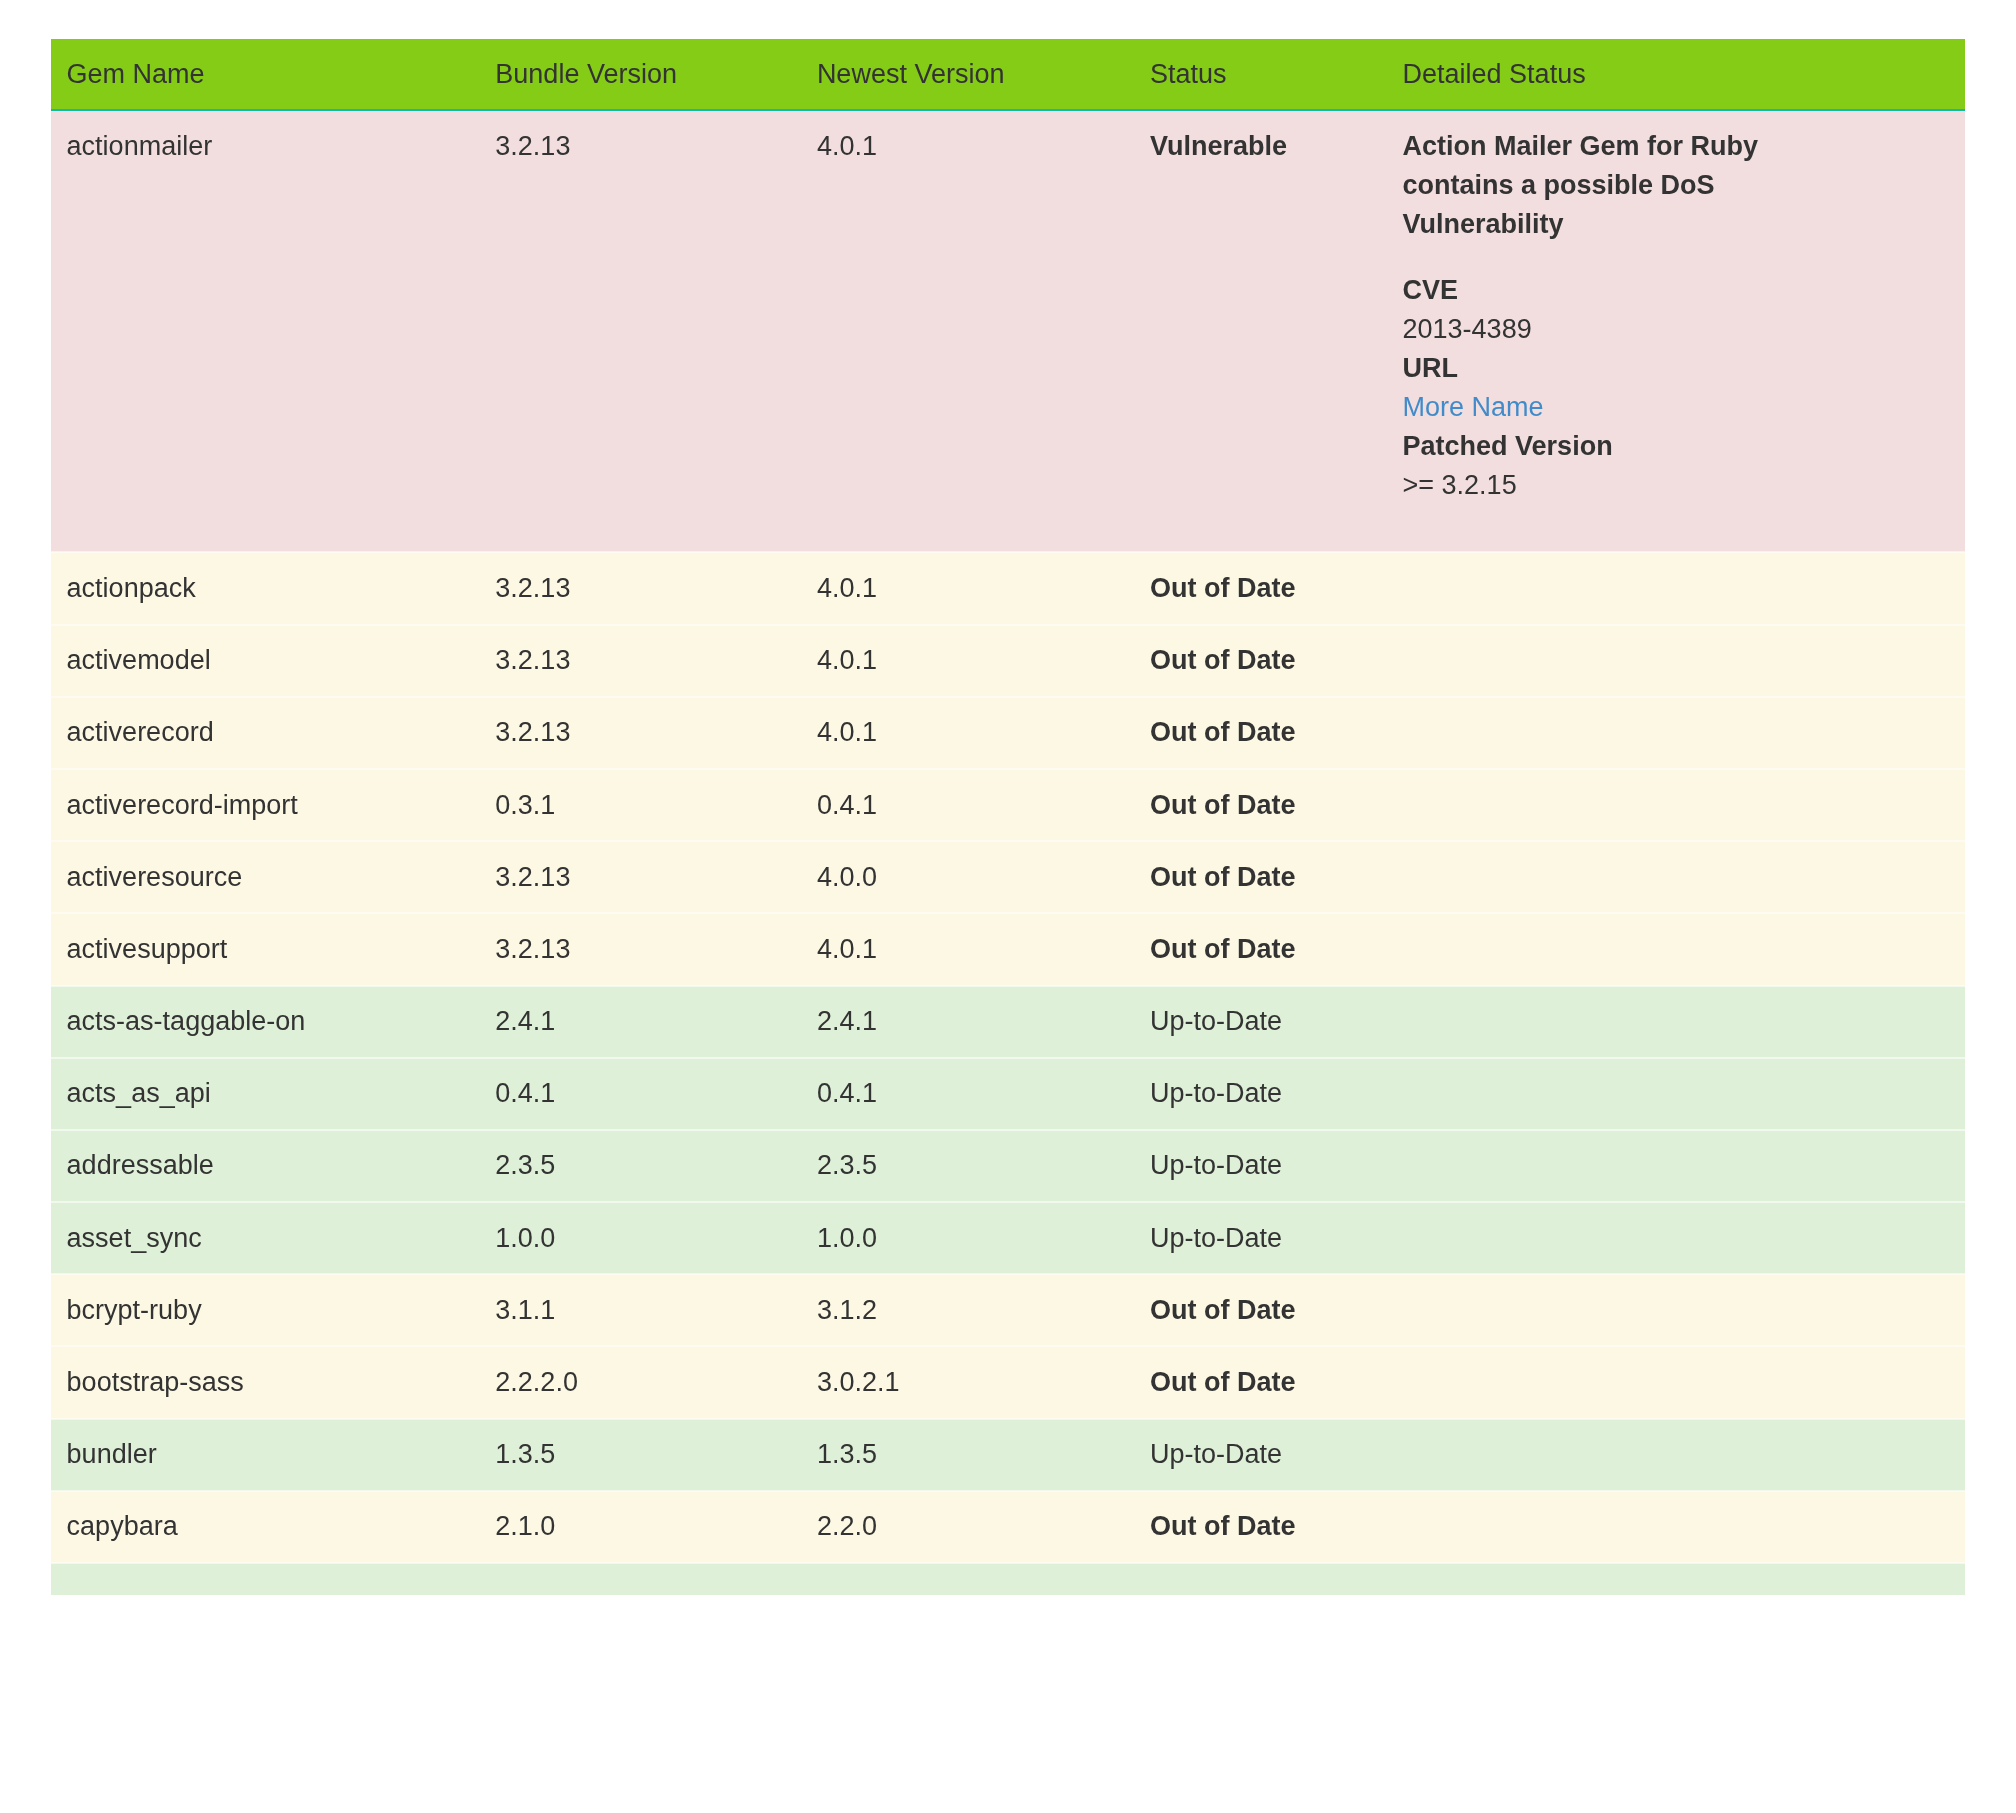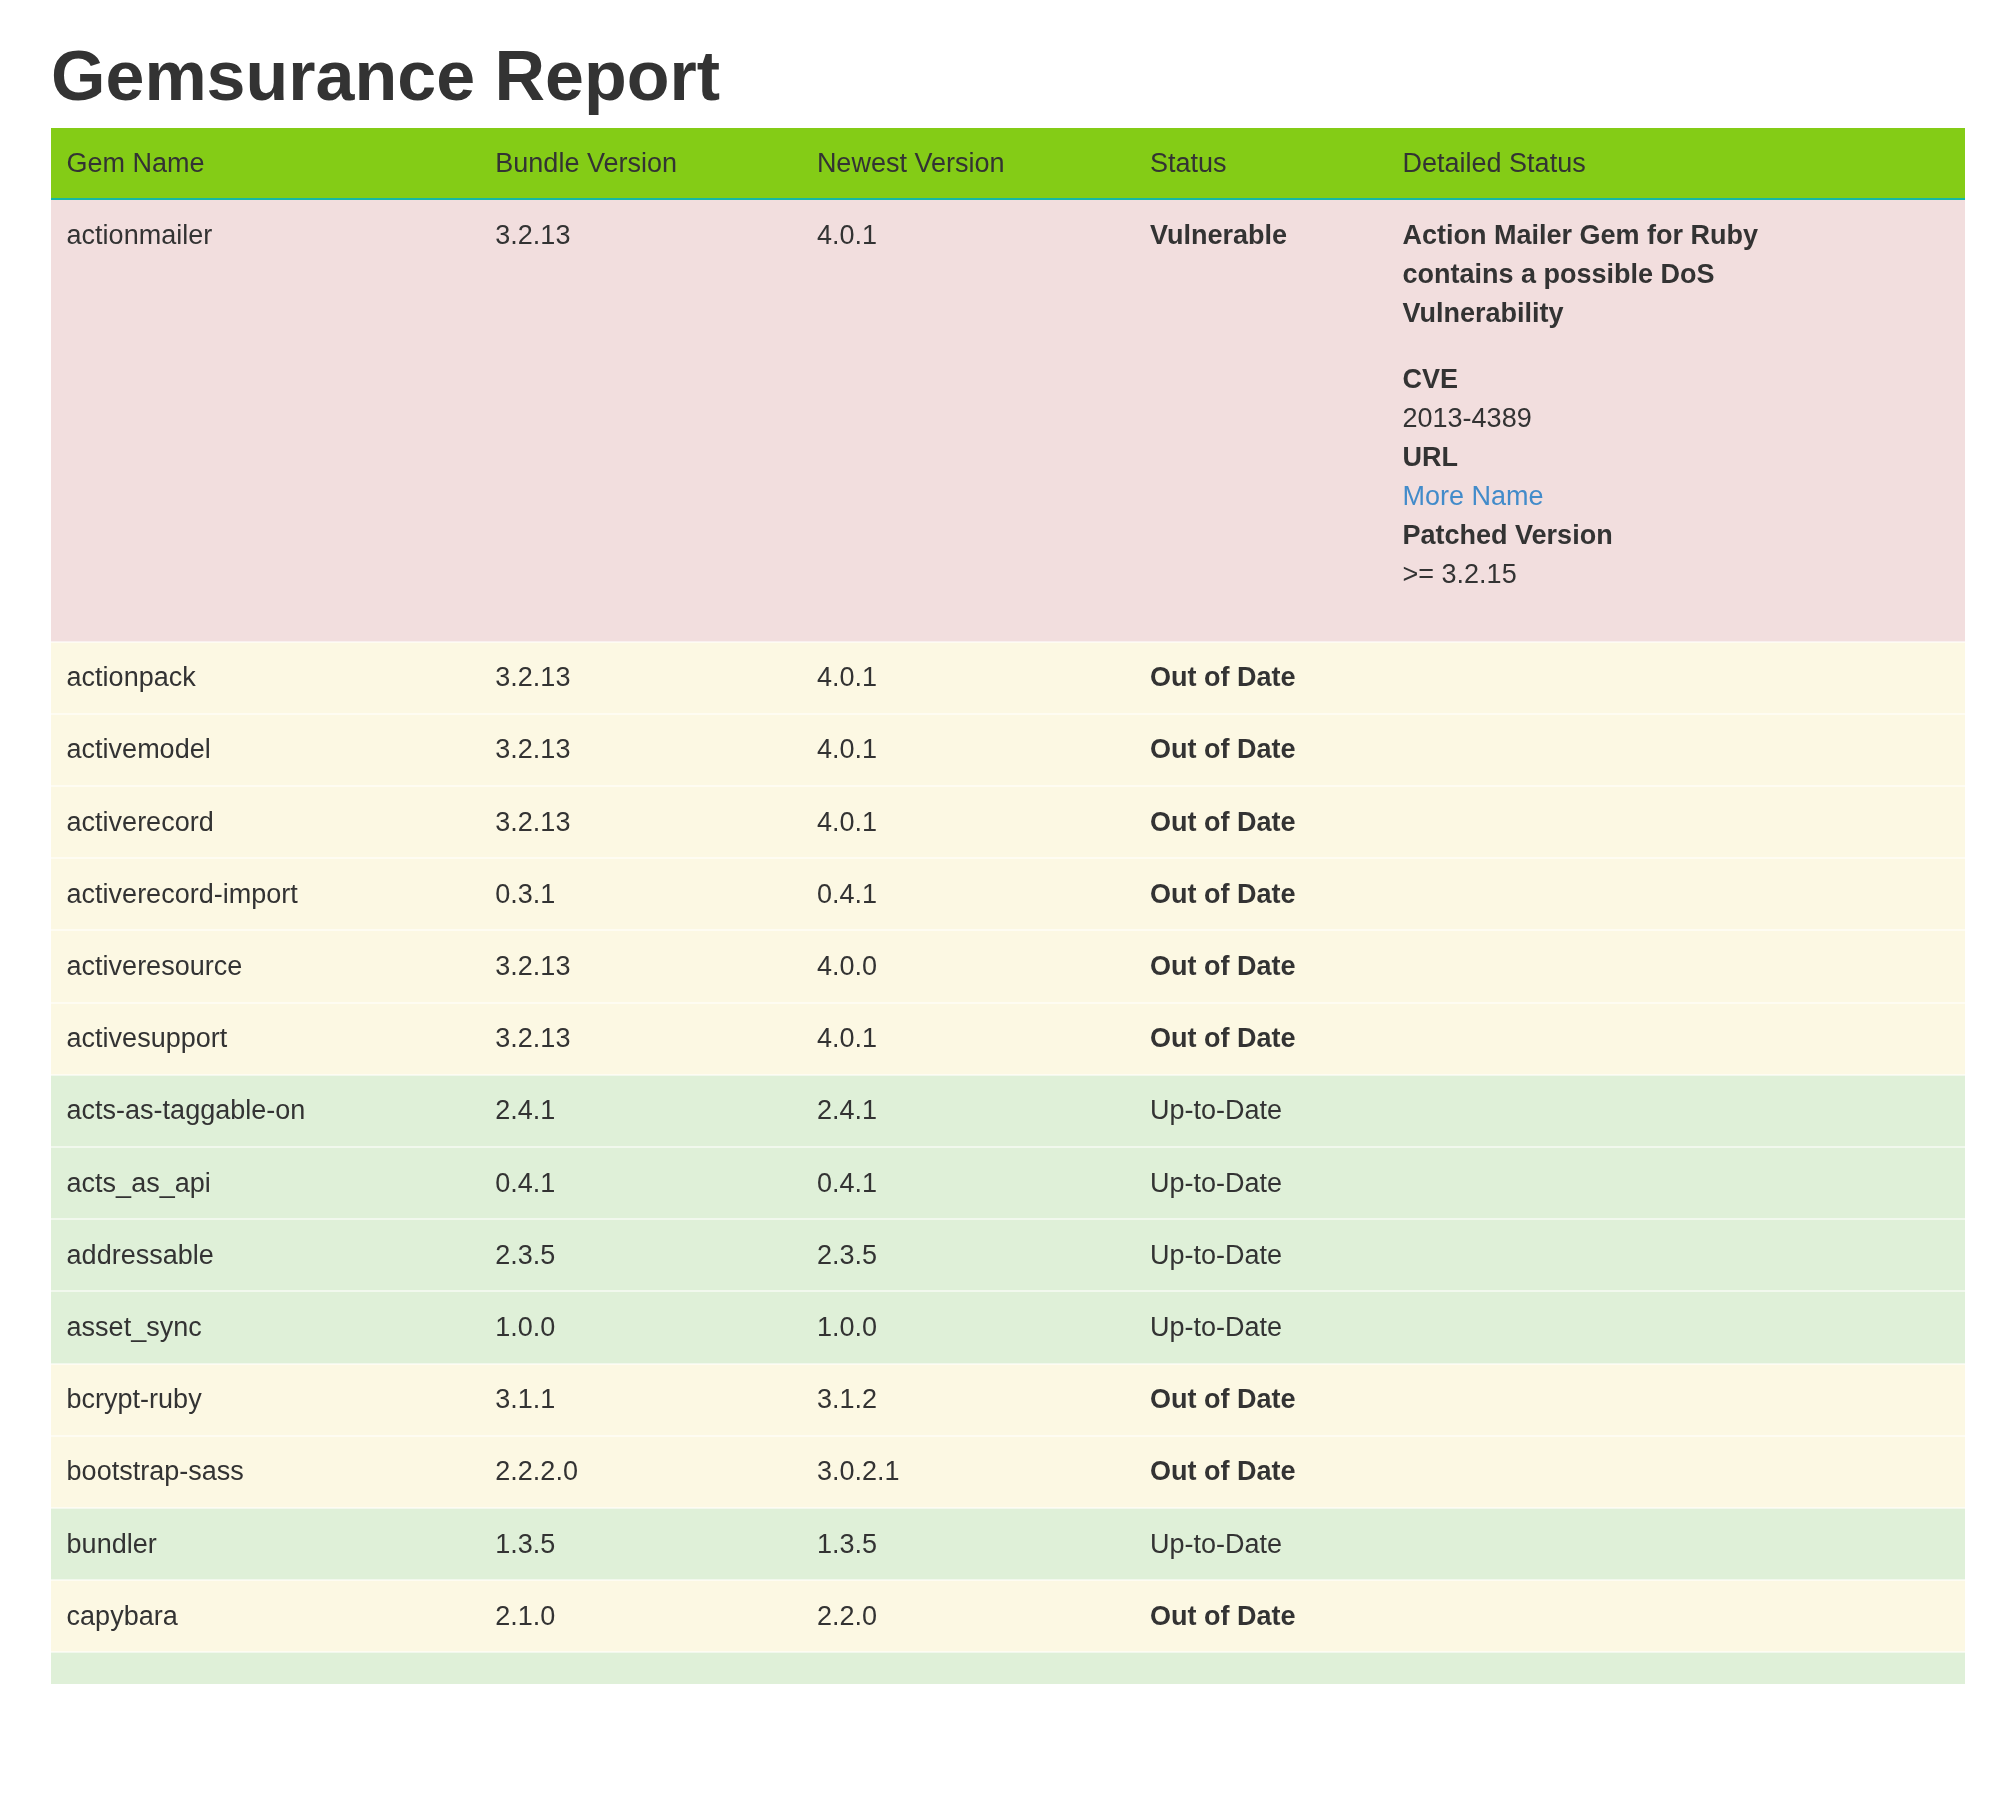--- a/index.html
+++ b/index.html
@@ -60,21 +60,20 @@
   a.more-info {
     color: #428bca;
     text-decoration: none;
     cursor: pointer;
   }
 </style>
 </head>
 <body>
 
 <div class="page">
-  <h1 class="report-title">Gemsurance Report</h1>
 
   <table class="gems">
     <colgroup>
       <col style="width:22.4%">
       <col style="width:16.8%">
       <col style="width:17.4%">
       <col style="width:13.2%">
       <col style="width:30.2%">
     </colgroup>
     <thead>

